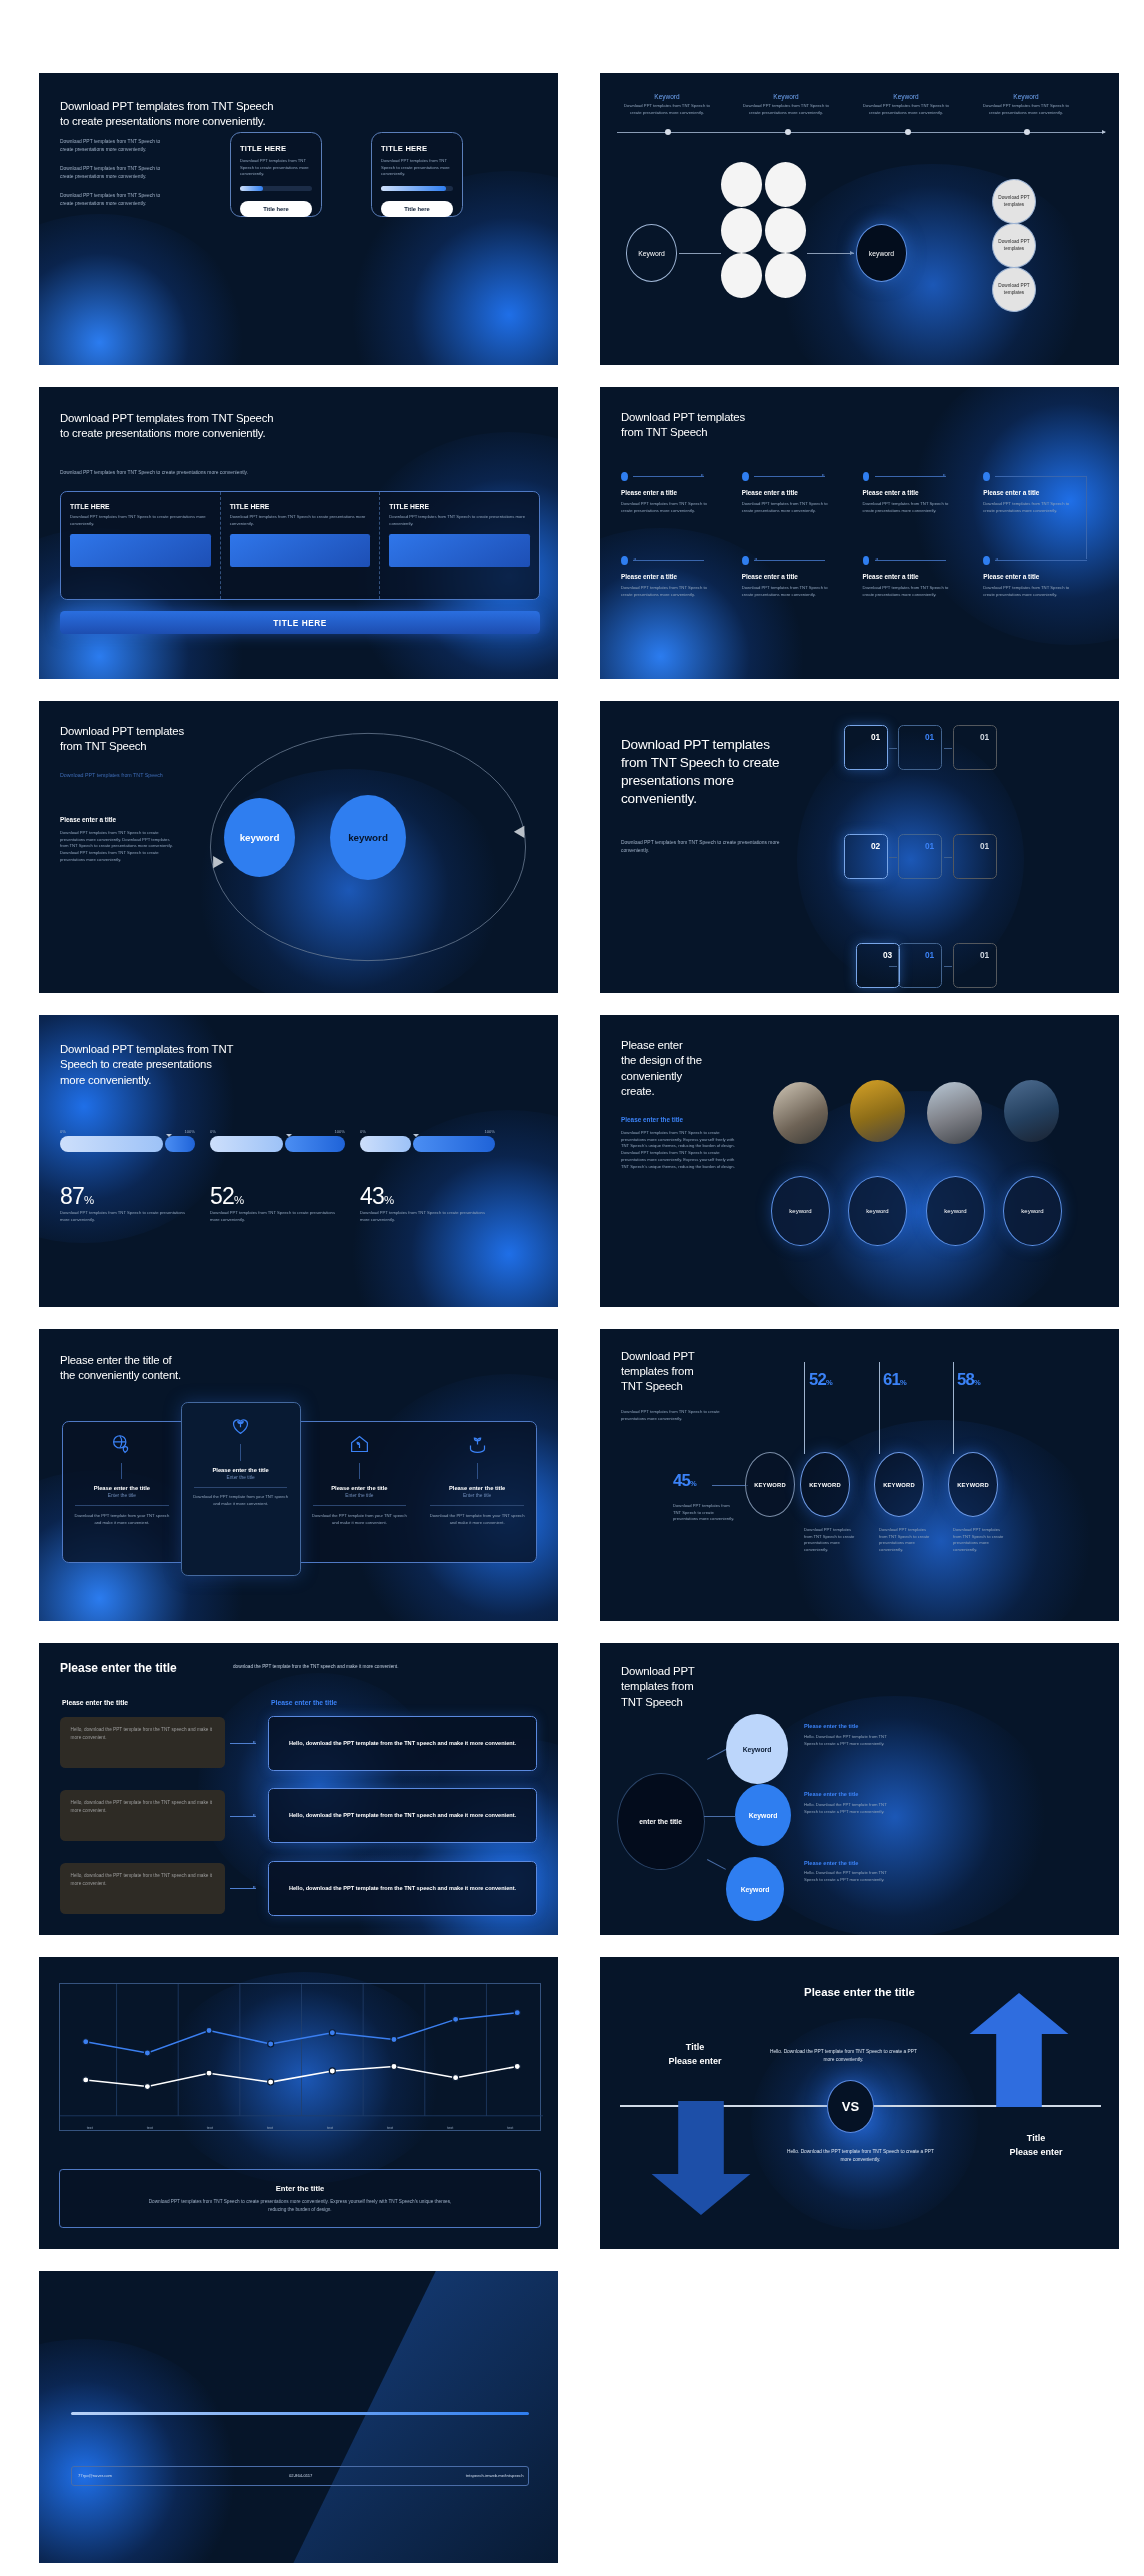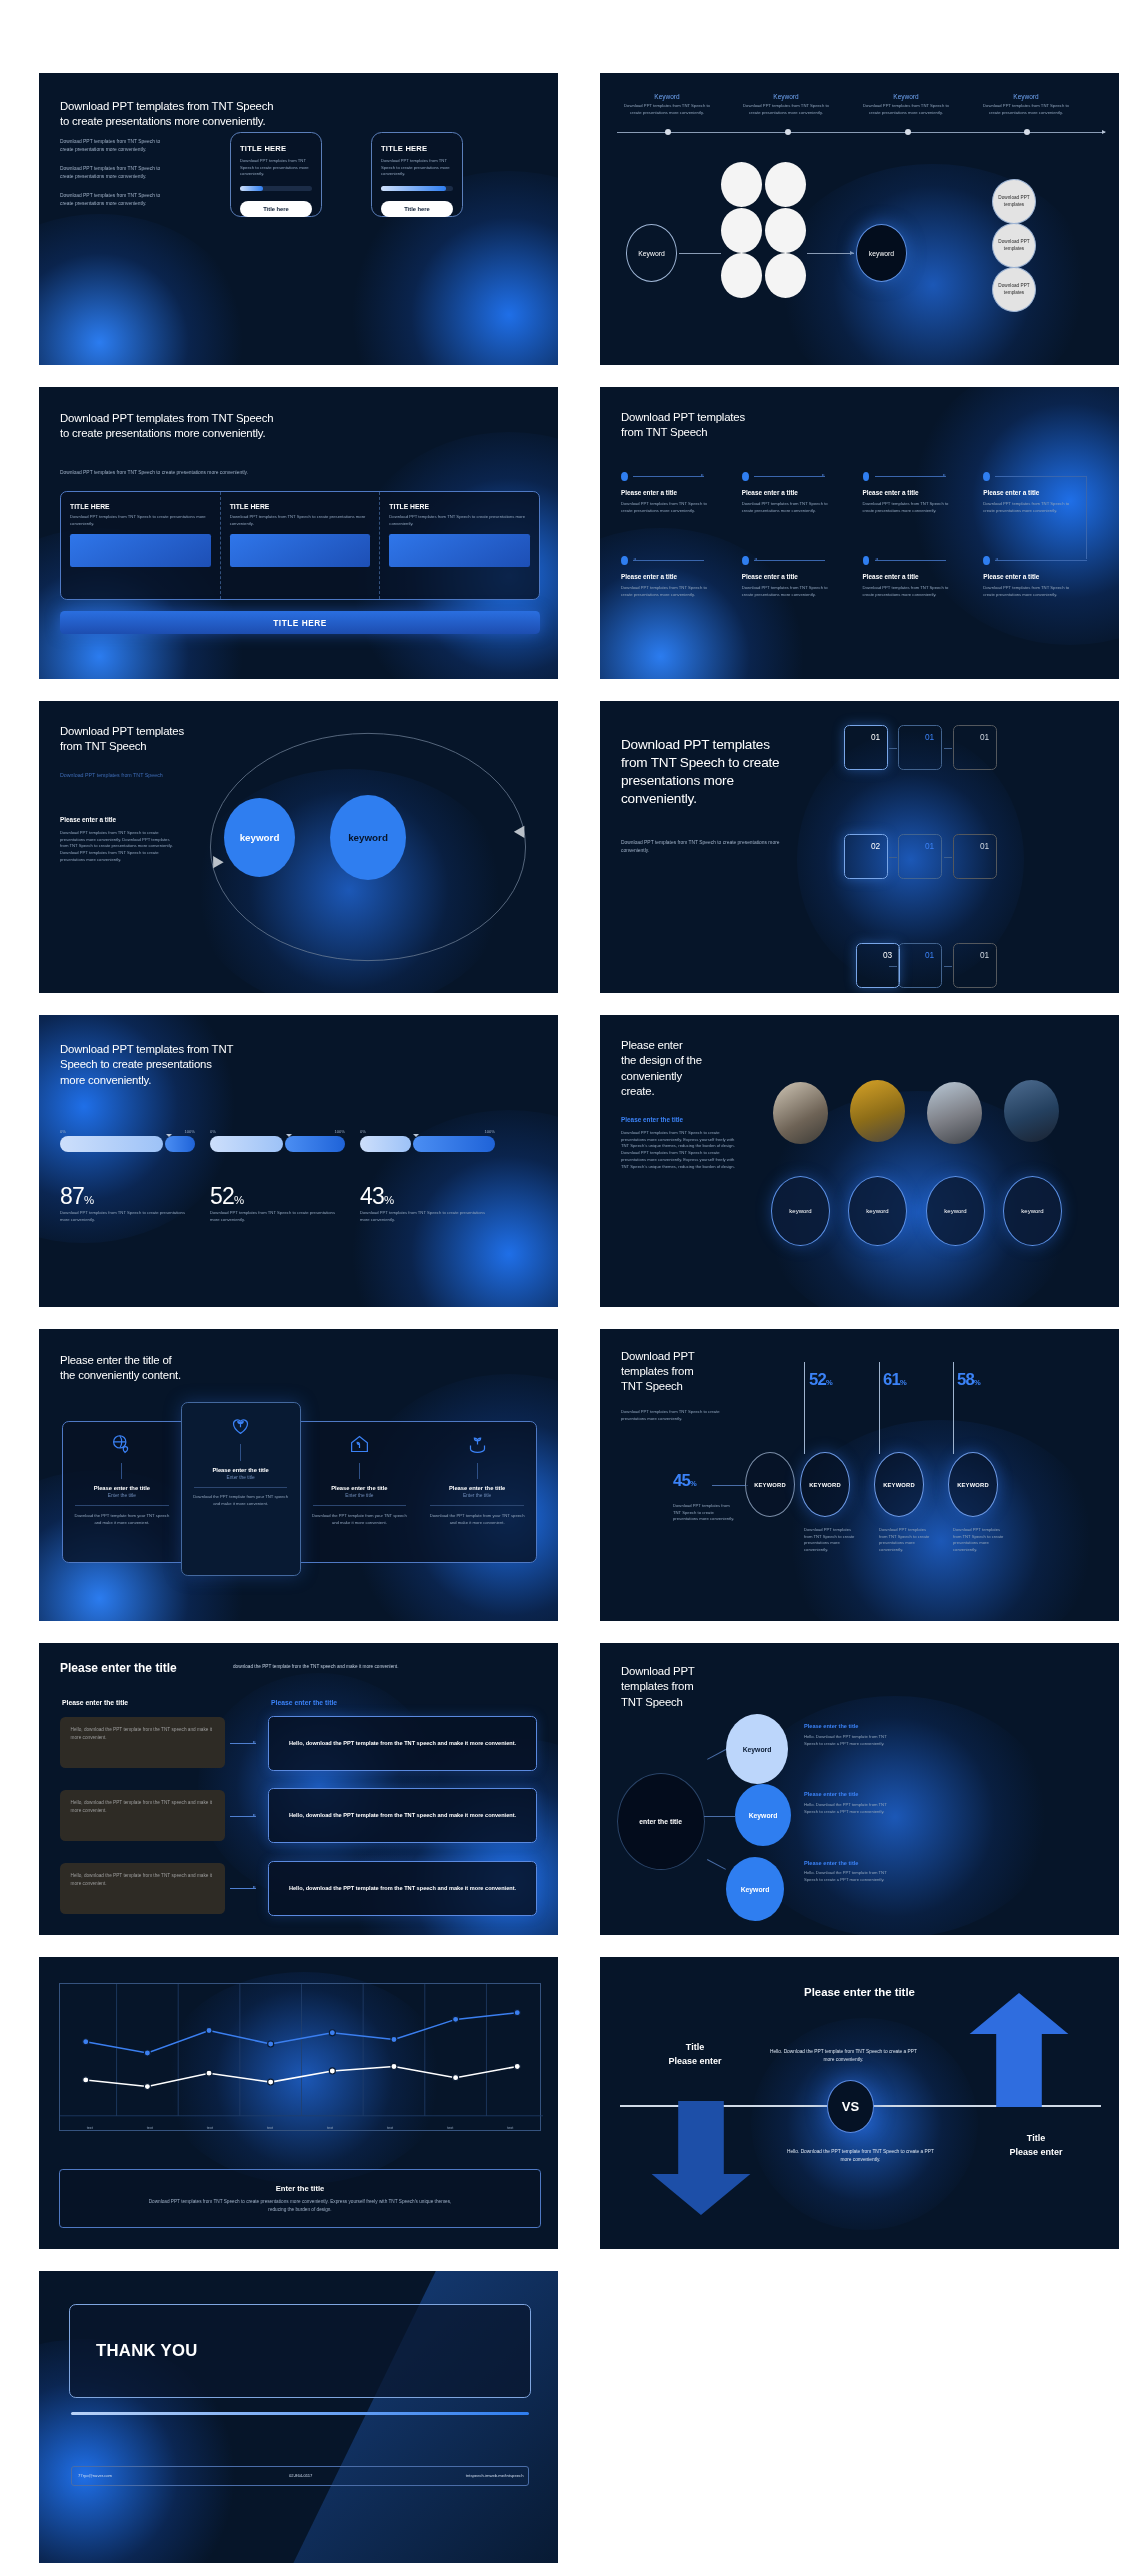--- a/index.html
+++ b/index.html
@@ -121,21 +121,21 @@
   .arrow-l:after{content:"";position:absolute;left:0;top:-1.9px;border-right:3.8px solid #3a66ad;
     border-top:1.9px solid transparent;border-bottom:1.9px solid transparent;}
 
   
   .vcirc { position:absolute; border-radius:50%; background:#2f7ef0;
            display:flex; align-items:center; justify-content:center; font-size:9.8px; font-weight:bold; }
 
   
   .nbox { position:absolute; width:44px; height:45px; border-radius:5.3px; border:0.8px solid #43648f;
           display:flex; align-items:flex-start; justify-content:flex-end; padding:6px 6.8px;
-          font-size:8.3px; font-weight:normal; }
+          font-size:8.3px; font-weight:bold; }
   .nbox.lit { border-color:#79a6e8; box-shadow:0 0 12px rgba(60,130,235,.45); }
   .dash { position:absolute; width:7.6px; height:0.8px; background:#3f5f8c; }
 
   
   .sld { position:absolute; width:135px; }
   .sld .lbl { display:flex; justify-content:space-between; font-size:4.1px; color:#9fb0c6; margin-bottom:2.3px;}
   .sld .track { display:flex; gap:2.3px; }
   .sld .tl1, .sld .tl2 { height:16px; border-radius:8.3px; }
   .sld .tl1 { background:linear-gradient(90deg,#cddffb,#9dc2f7); }
   .sld .tl2 { background:linear-gradient(90deg,#4b8ef3,#1f63d8); }
@@ -705,23 +705,20 @@
       <div style="font-size:9px;font-weight:bold;margin-top:3.8px">Please enter</div>
     </div>
     <p style="position:absolute;left:168px;top:91px;width:151px;font-size:4.8px;line-height:1.7;text-align:center;color:#dbe4f0">Hello. Download the PPT template from TNT Speech to create a PPT more conveniently.</p>
     <p style="position:absolute;left:185px;top:191px;width:151px;font-size:4.8px;line-height:1.7;text-align:center;color:#dbe4f0">Hello. Download the PPT template from TNT Speech to create a PPT more conveniently.</p>
     <div class="vscirc" style="left:227px; top:123px">VS</div>
   </div>
 
   <div class="slide">
     <div class="s1-diag"></div>
     <div class="glow g-left"></div>
-    <div class="ty-box">
-      <h2>THANK YOU</h2>
-    </div>
     <div class="s1-bar" style="top:141px"></div>
     <div class="s1-foot" style="top:195px">
       <span>77ryo@naver.com</span>
       <span>02-864-0117</span>
       <span>tntspeech.imweb.me/tntspeech</span>
     </div>
   </div>
 
 </div>
 

